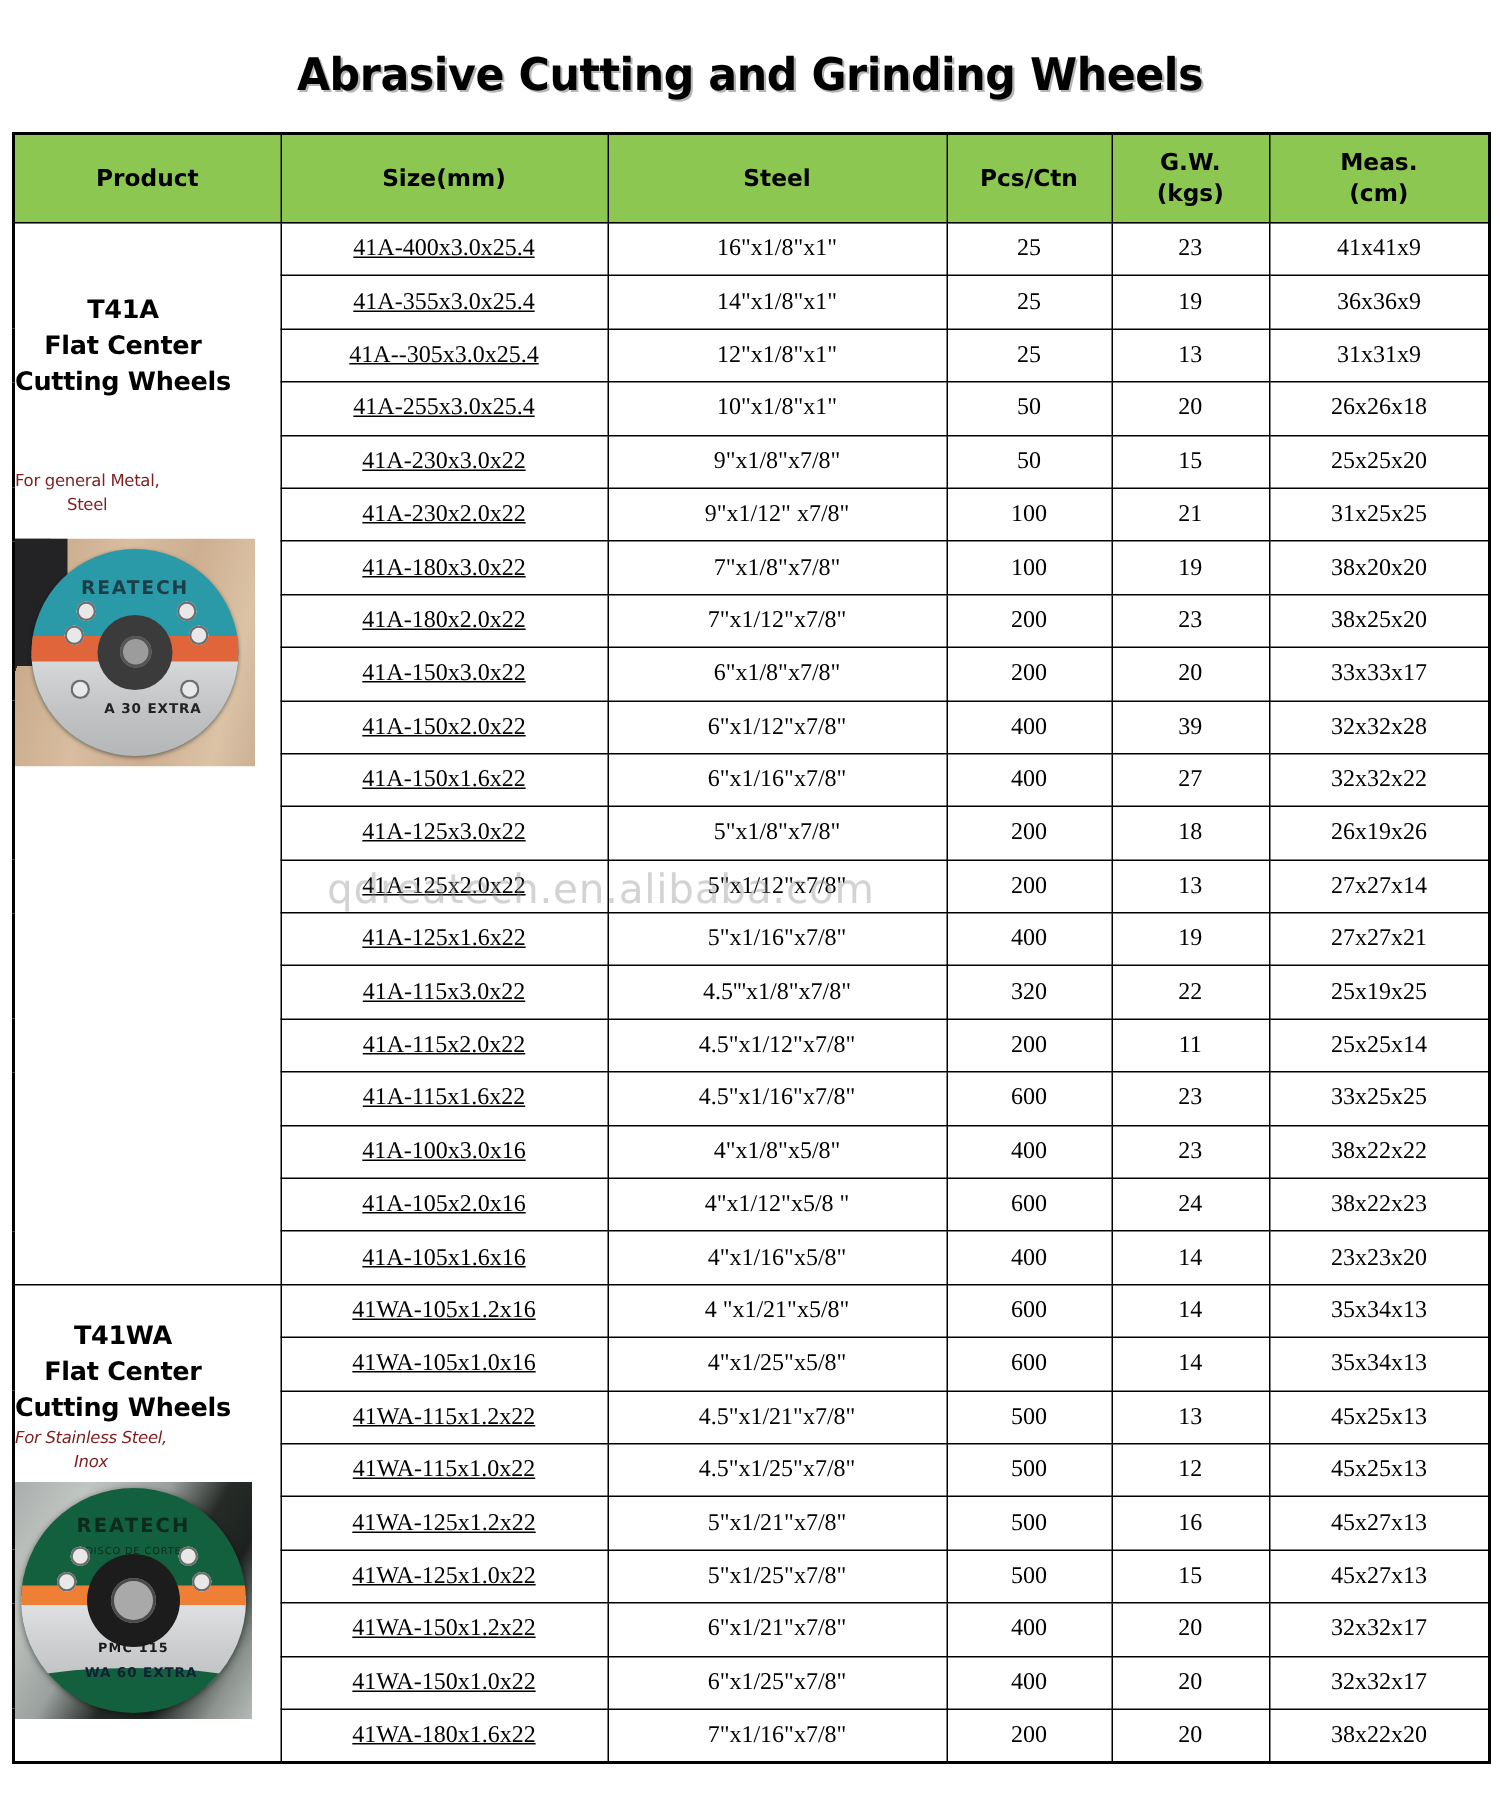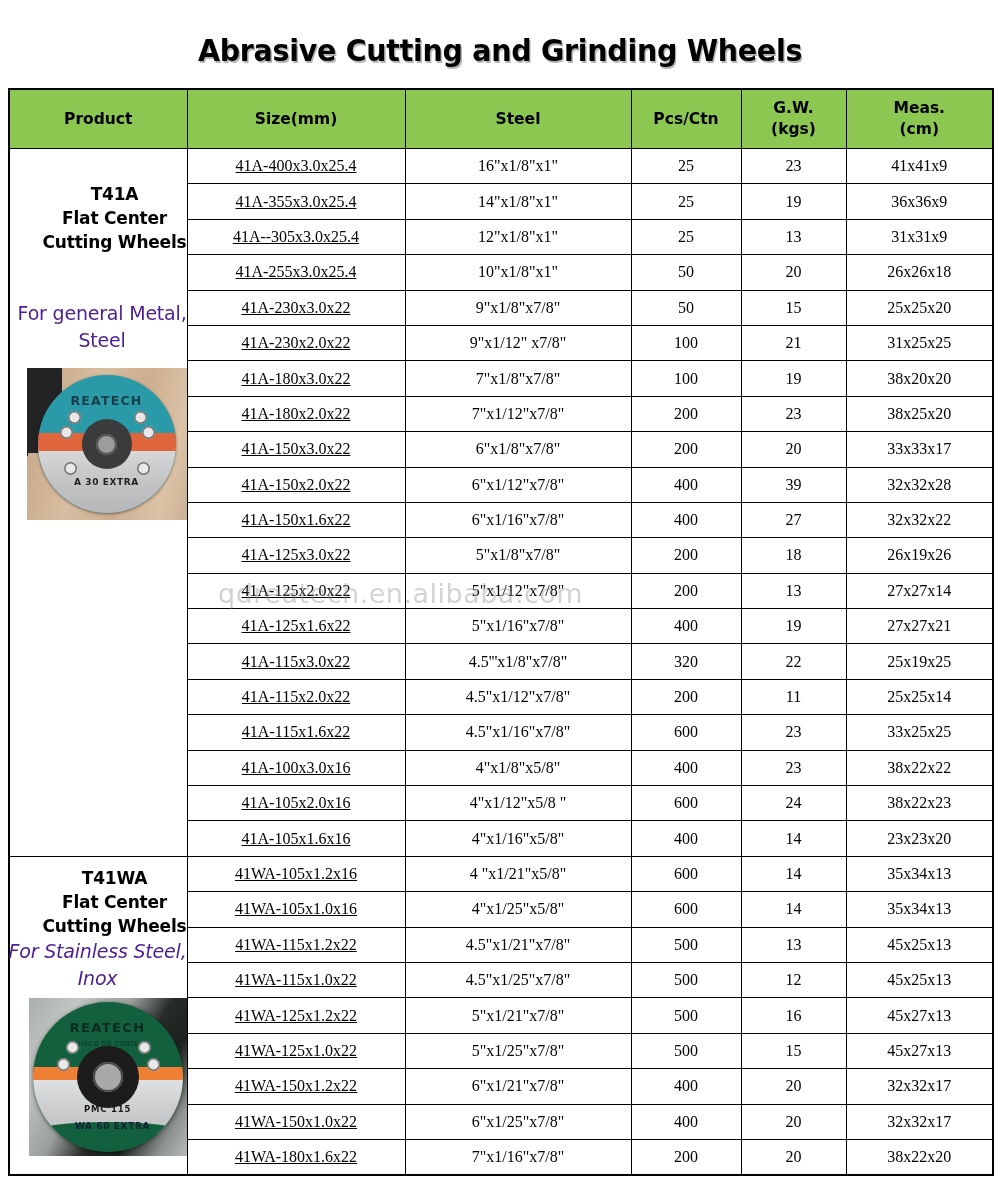--- a/index.html
+++ b/index.html
@@ -90,39 +90,39 @@
   
   td.product-cell {
     vertical-align: top;
     text-align: center;
     padding: 0;
     background: #ffffff;
   }
   .product-inner {
     display: flex;
     flex-direction: column;
-    align-items: flex-end;
+    align-items: flex-start;
     height: 100%;
-    padding-top: 7px;
+    padding-top: 20px;
     box-sizing: border-box;
   }
   .prod-title {
     font-family: "DejaVu Sans", sans-serif;
     font-weight: bold;
     font-size: 17px;
     line-height: 1.42;
     color: #000;
     letter-spacing: -0.2px;
   }
   .prod-sub {
     font-family: "DejaVu Sans", sans-serif;
     font-weight: normal;
-    font-size: 19px;
+    font-size: 11px;
     line-height: 1.42;
-    color: #4c1d95;
+    color: #7f1d1d;
     margin-top: 0;
     letter-spacing: -0.2px;
   }
   .prod-title-a  { margin-top: 26px; }
   .prod-sub-a    { margin-top: 46px; }
   .prod-title-wa { margin-top: 2px; }
   .prod-sub-wa   { margin-top: 0px; font-style: italic; }
 
   
   .photo {
@@ -173,21 +173,21 @@
     background: #e0653b;
   }
   .disc-a .brandtext {
     position:absolute; left:0; top:13%; width:100%;
     text-align:center;
     font-family:"DejaVu Sans", sans-serif;
     font-weight:bold; font-size:12.5px; letter-spacing:1.2px;
     color:#1c3f47;
   }
   .disc-a .grade {
-    position:absolute; left:0; top:74%; width:100%;
+    position:absolute; left:12px; top:74%; width:100%;
     text-align:center;
     font-family:"DejaVu Sans", sans-serif;
     font-weight:bold; font-size:9px; letter-spacing:0.6px;
     color:#222;
   }
   .disc-a .hub {
     position:absolute; left:50%; top:50%;
     width:50px; height:50px; margin-left:-25px; margin-top:-25px;
     border-radius:50%;
     background:#3b3b3b;

